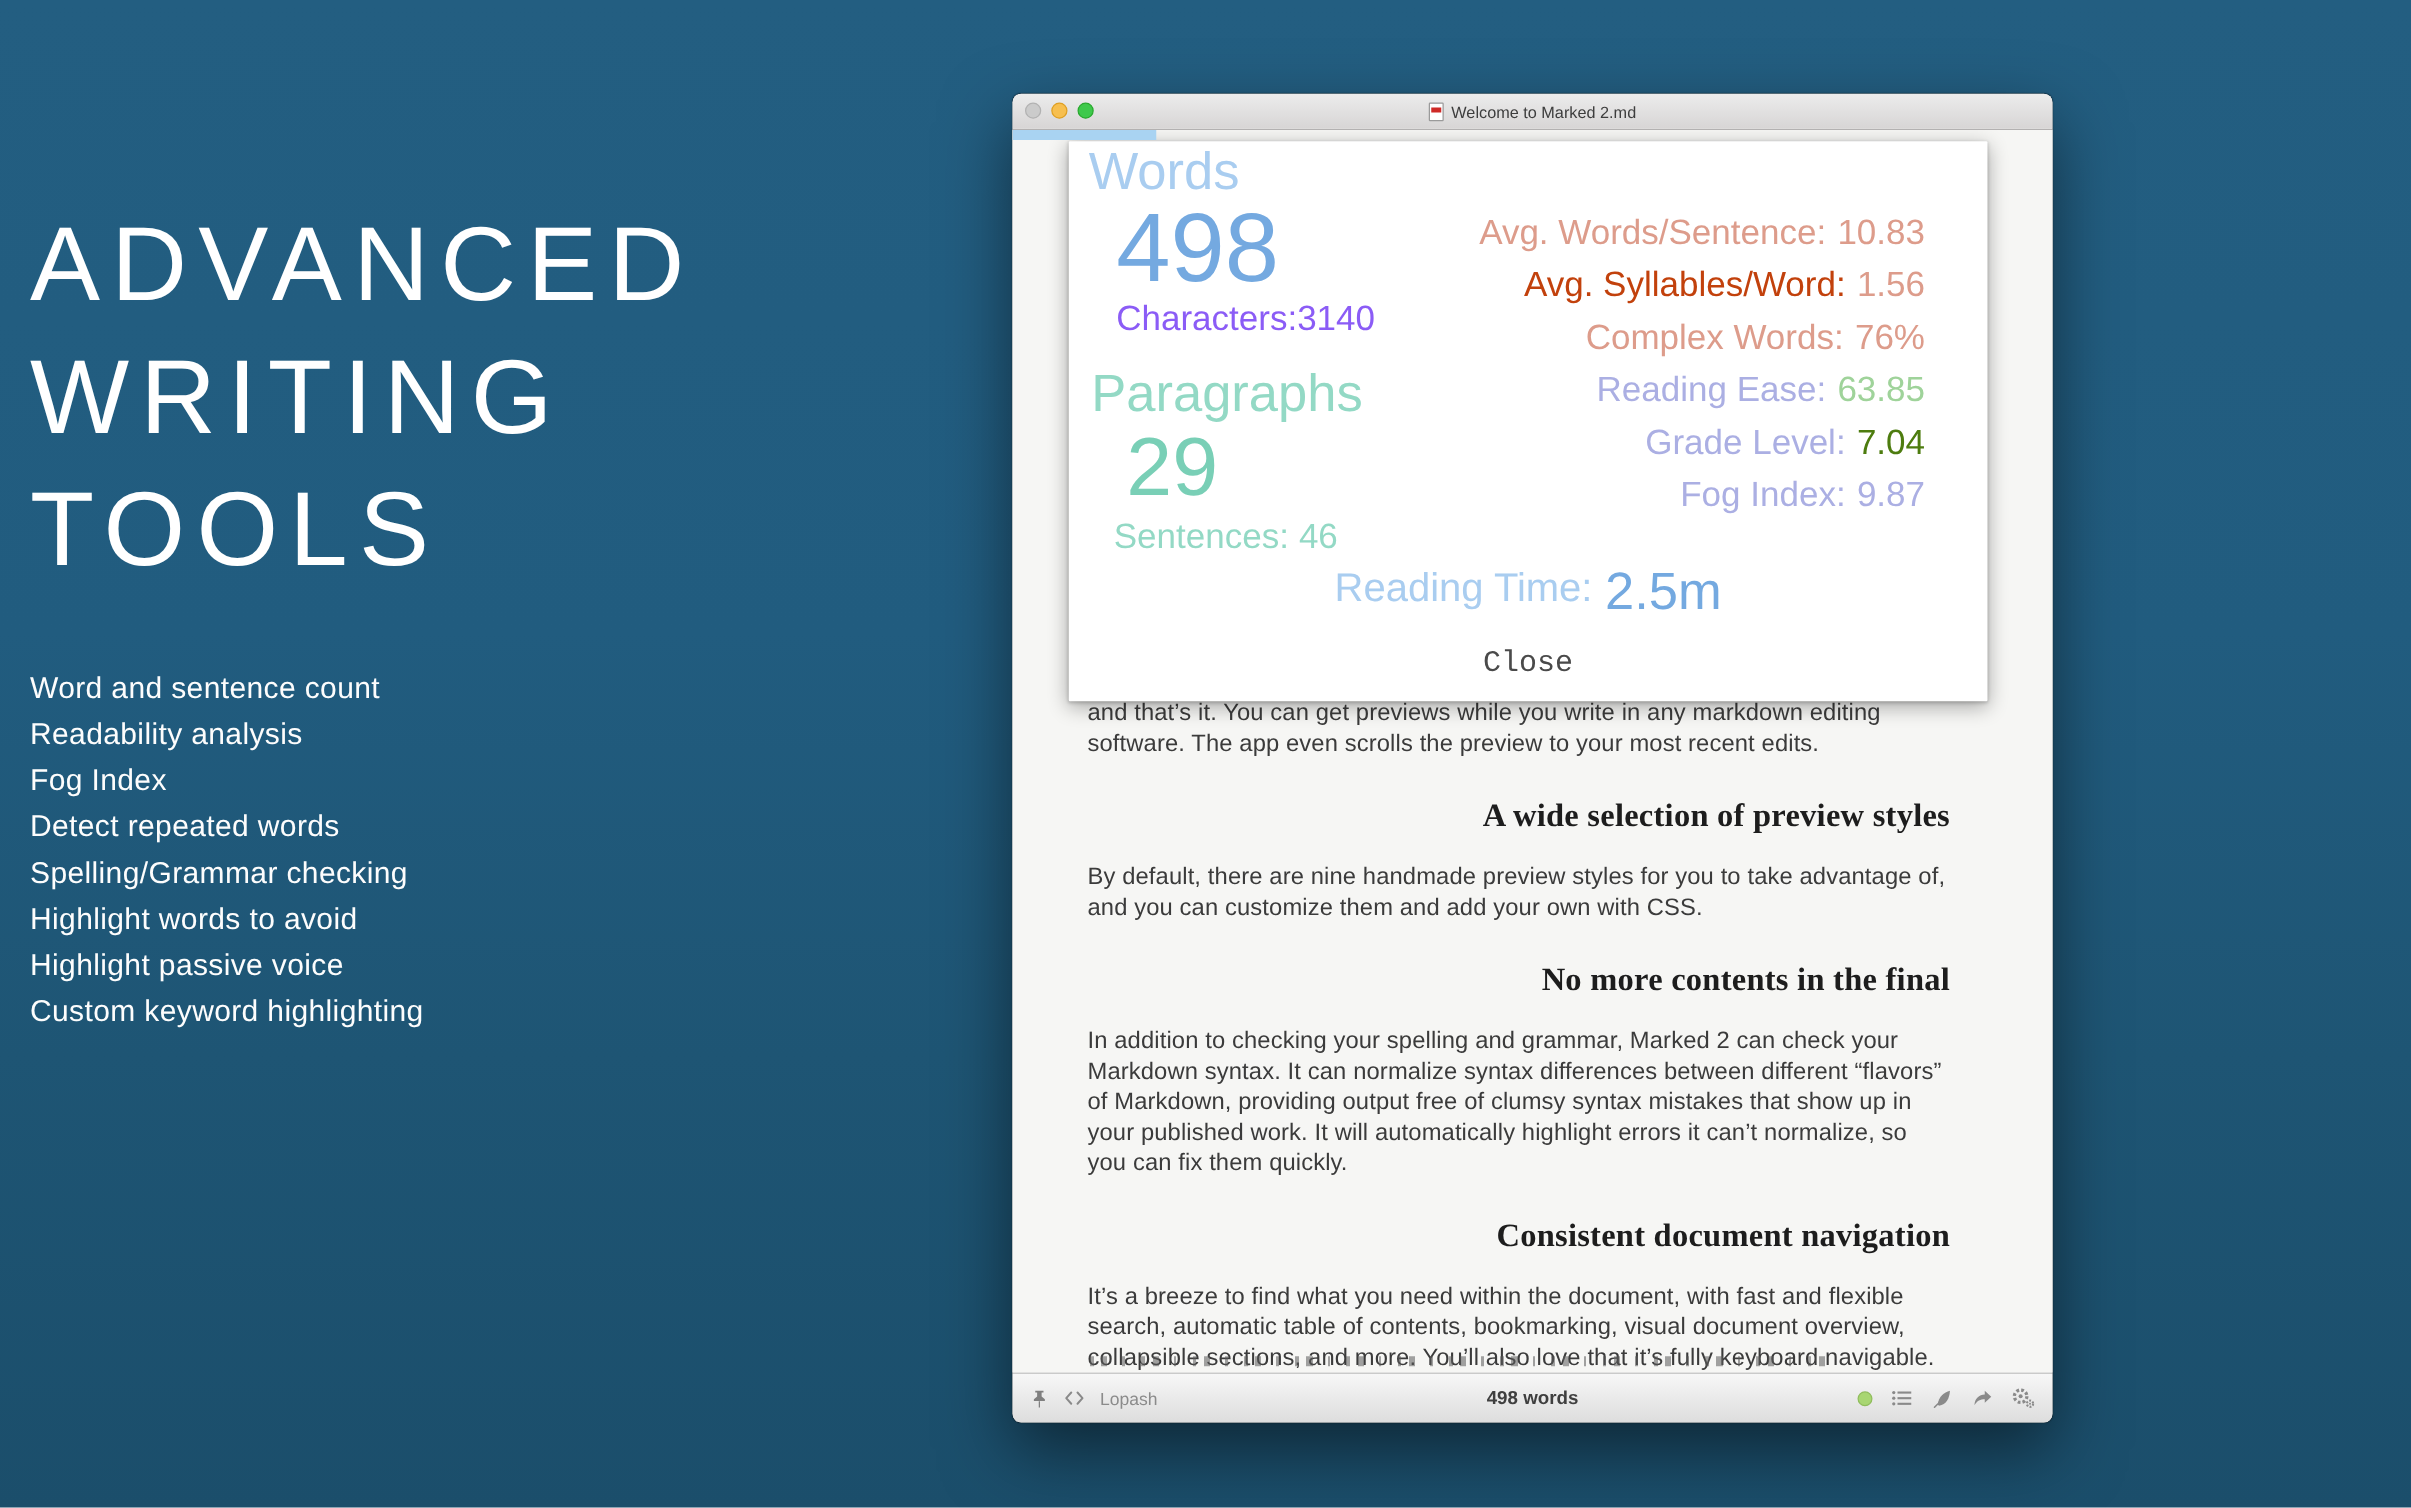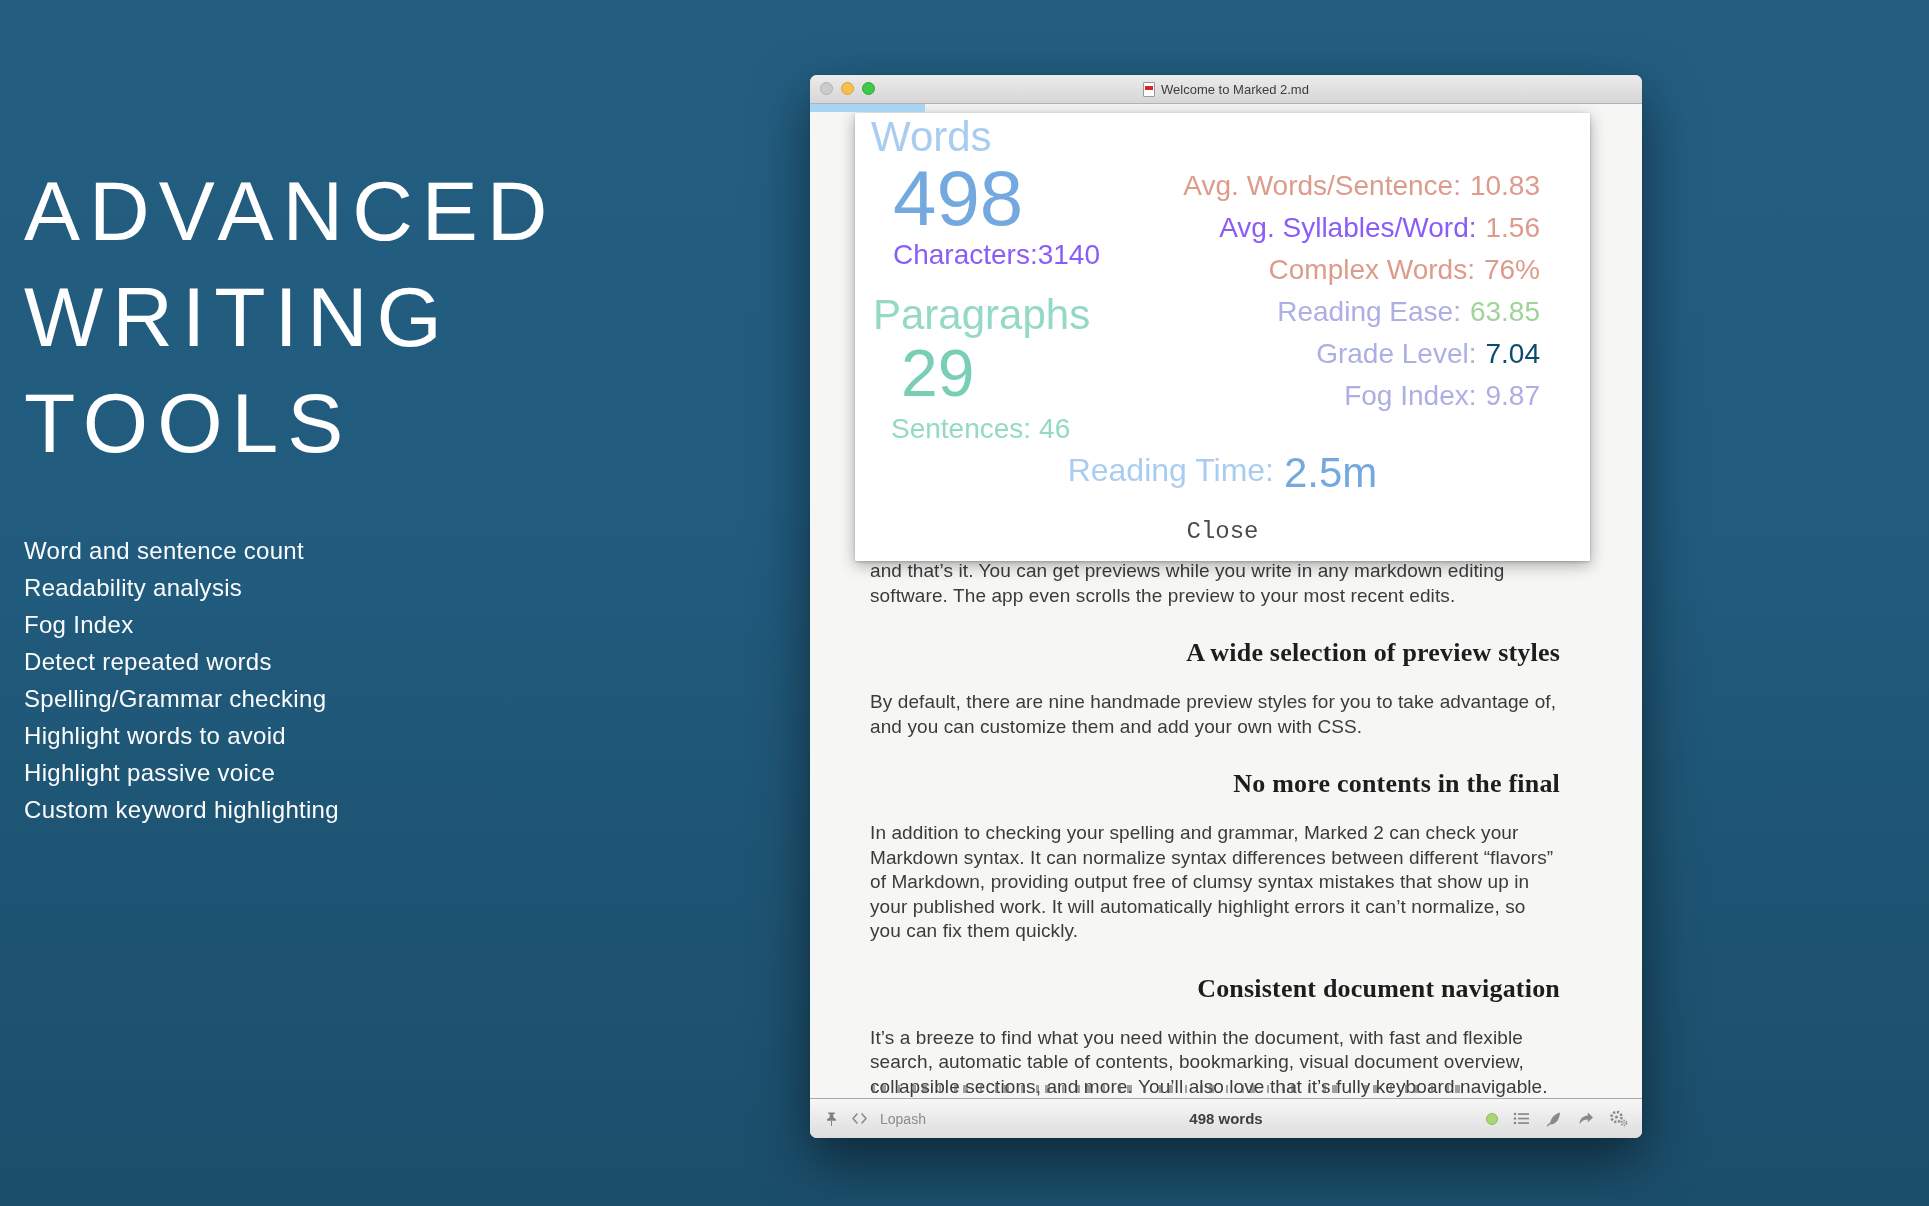--- a/index.html
+++ b/index.html
@@ -132,24 +132,24 @@
       <div class="sp-abs words-label">Words</div>
       <div class="sp-abs words-value">498</div>
       <div class="sp-abs chars"><span>Characters:</span><span>3140</span></div>
 
       <div class="sp-abs paras-label">Paragraphs</div>
       <div class="sp-abs paras-value">29</div>
       <div class="sp-abs sents"><span>Sentences:</span><span class="val">46</span></div>
 
       <div class="metrics">
         <div class="metric-row"><span style="color: rgb(221, 156, 139);">Avg. Words/Sentence:</span><span class="val" style="color: rgb(221, 156, 139);">10.83</span></div>
-        <div class="metric-row"><span style="color: #8b5cf6; margin-left: 12px;">Avg. Syllables/Word:</span><span class="val" style="color: rgb(221, 156, 139);">1.56</span></div>
+        <div class="metric-row"><span style="color: #c2410c; margin-left: 12px;">Avg. Syllables/Word:</span><span class="val" style="color: rgb(221, 156, 139);">1.56</span></div>
         <div class="metric-row"><span style="color: rgb(221, 156, 139);">Complex Words:</span><span class="val" style="color: rgb(221, 156, 139);">76%</span></div>
         <div class="metric-row"><span style="color: rgb(171, 175, 227);">Reading Ease:</span><span class="val" style="color: rgb(159, 211, 154);">63.85</span></div>
-        <div class="metric-row"><span style="color: rgb(171, 175, 227);">Grade Level:</span><span class="val" style="color: #0c4a6e;">7.04</span></div>
+        <div class="metric-row"><span style="color: rgb(171, 175, 227);">Grade Level:</span><span class="val" style="color: #4d7c0f;">7.04</span></div>
         <div class="metric-row"><span style="color: rgb(171, 175, 227);">Fog Index:</span><span class="val" style="color: rgb(171, 175, 227);">9.87</span></div>
       </div>
 
       <div class="reading-time">
         <span class="rt-label">Reading Time:</span><span class="rt-value">2.5m</span>
       </div>
       <button class="close-btn">Close</button>
     </div>
   </div>
 

